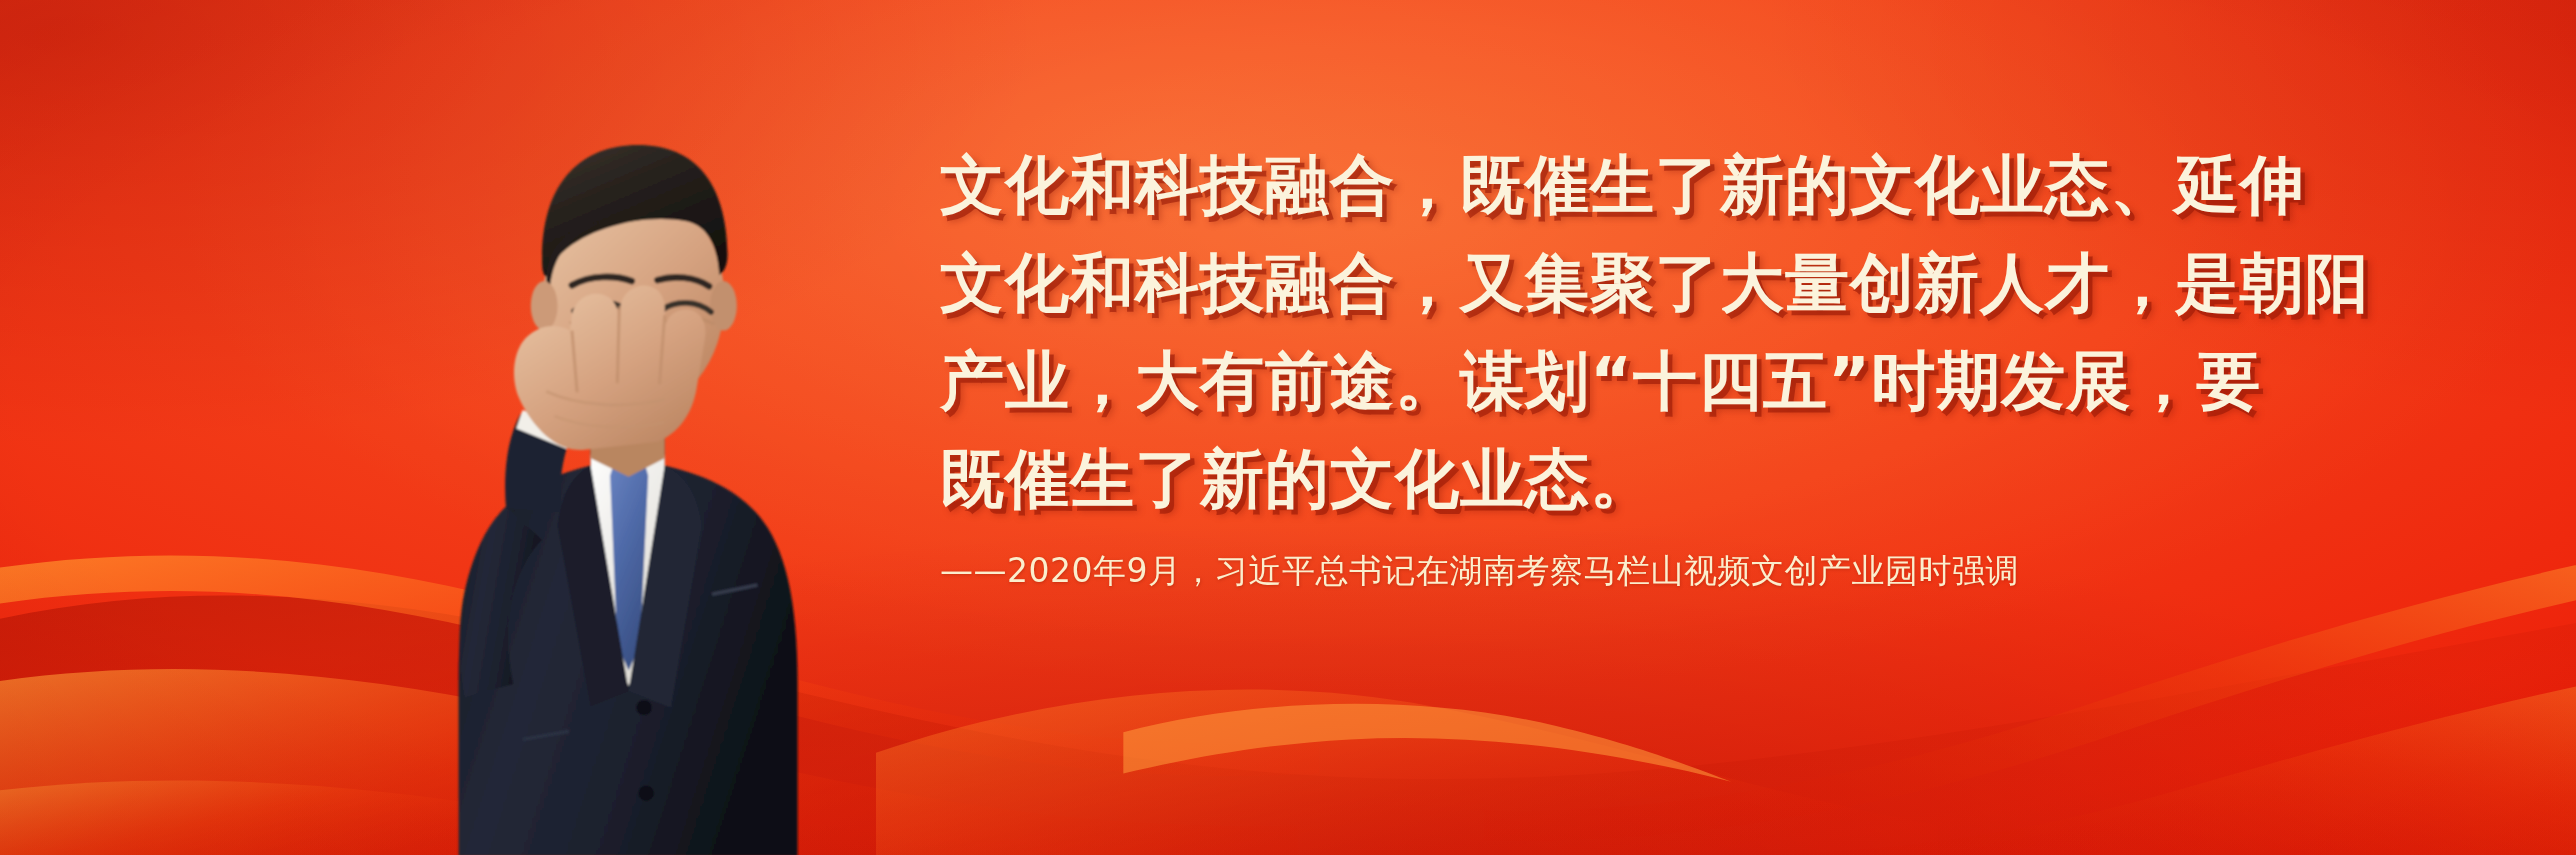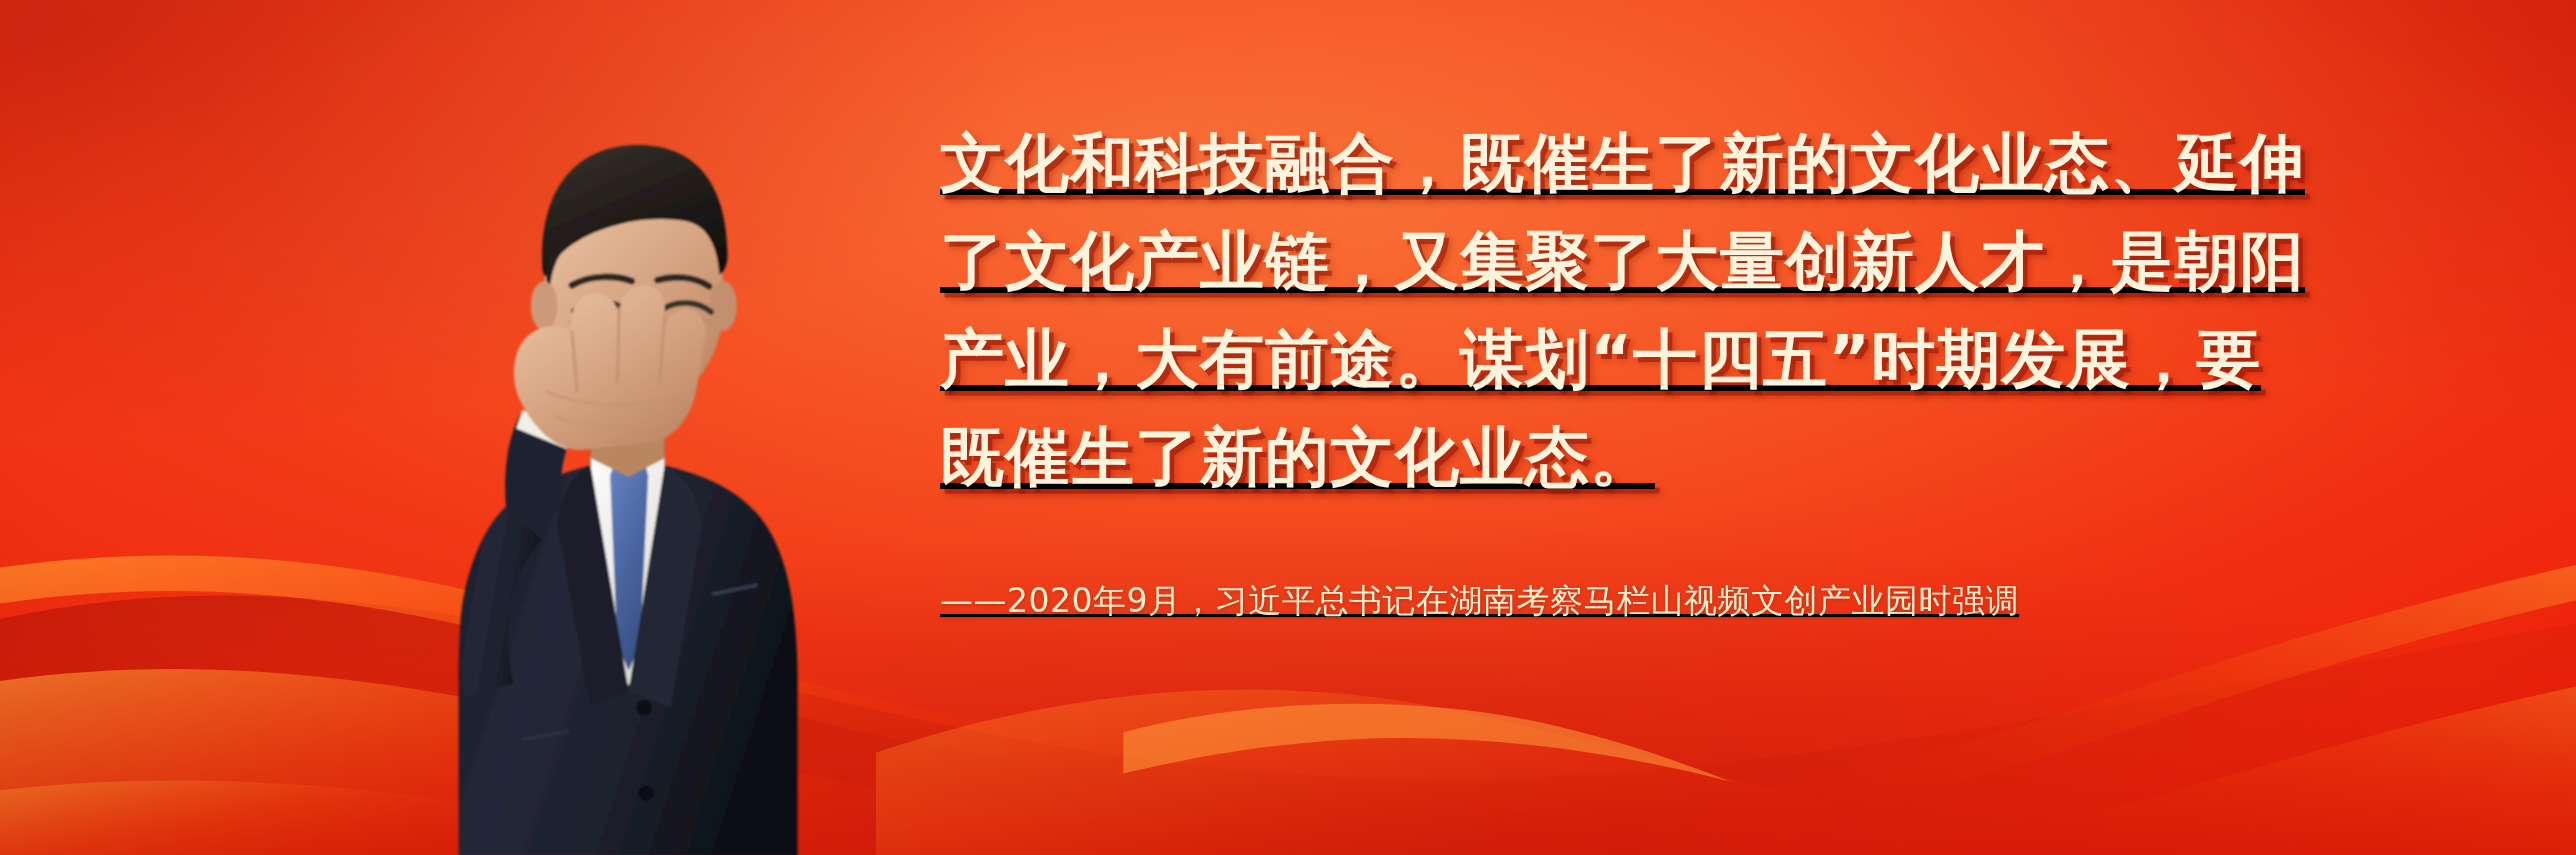--- a/index.html
+++ b/index.html
@@ -51,37 +51,36 @@
     bottom:0;
     width:572px;
     height:783px;
   }
   .portrait svg{ display:block; width:100%; height:100%; }
 
   
   .content{
     position:absolute;
     left:940px;
-    top:114px;
+    top:136px;
     width:1582px;
-    text-decoration:underline;
   }
   .quote-line{
     color:#fbf3dc;
     font-size:64px;
     line-height:98px;
     font-weight:700;
     letter-spacing:1px;
     white-space:nowrap;
     text-shadow:
        4.6px 4.6px 0 rgba(150,22,5,.58),
       6.2px 6.2px 7.2px rgba(120,15,0,.34);
   }
   .attribution{
-    margin-top:78px;
+    margin-top:26px;
     color:#fbeecd;
     font-size:33px;
     line-height:1;
     font-weight:400;
     letter-spacing:0.5px;
     white-space:nowrap;
     text-shadow:0.5px 1px 3.1px rgba(140,25,0,.40);
   }
 </style>
 </head>
@@ -228,20 +227,20 @@
         <path d="M700,470 L690,604" stroke="#c08f6c" stroke-width="6" fill="none" opacity=".75"></path>
 
         <path d="M470,618 C530,646 620,652 700,634" stroke="#c3936f" stroke-width="6" fill="none" opacity=".6"></path>
         <path d="M486,666 C546,690 630,694 700,678" stroke="#c3936f" stroke-width="5" fill="none" opacity=".5"></path>
       </g>
     </svg>
   </div>
 
   <div class="content">
     <div class="quote-line">文化和科技融合，既催生了新的文化业态、延伸</div>
-    <div class="quote-line">了文化产业链，又集聚了大量创新人才，是朝阳</div>
+    <div class="quote-line">文化和科技融合，又集聚了大量创新人才，是朝阳</div>
     <div class="quote-line">产业，大有前途。谋划“十四五”时期发展，要</div>
     <div class="quote-line">既催生了新的文化业态。</div>
     <div class="attribution">——2020年9月，习近平总书记在湖南考察马栏山视频文创产业园时强调</div>
   </div>
 
 </div>
 
 
 </body></html>

